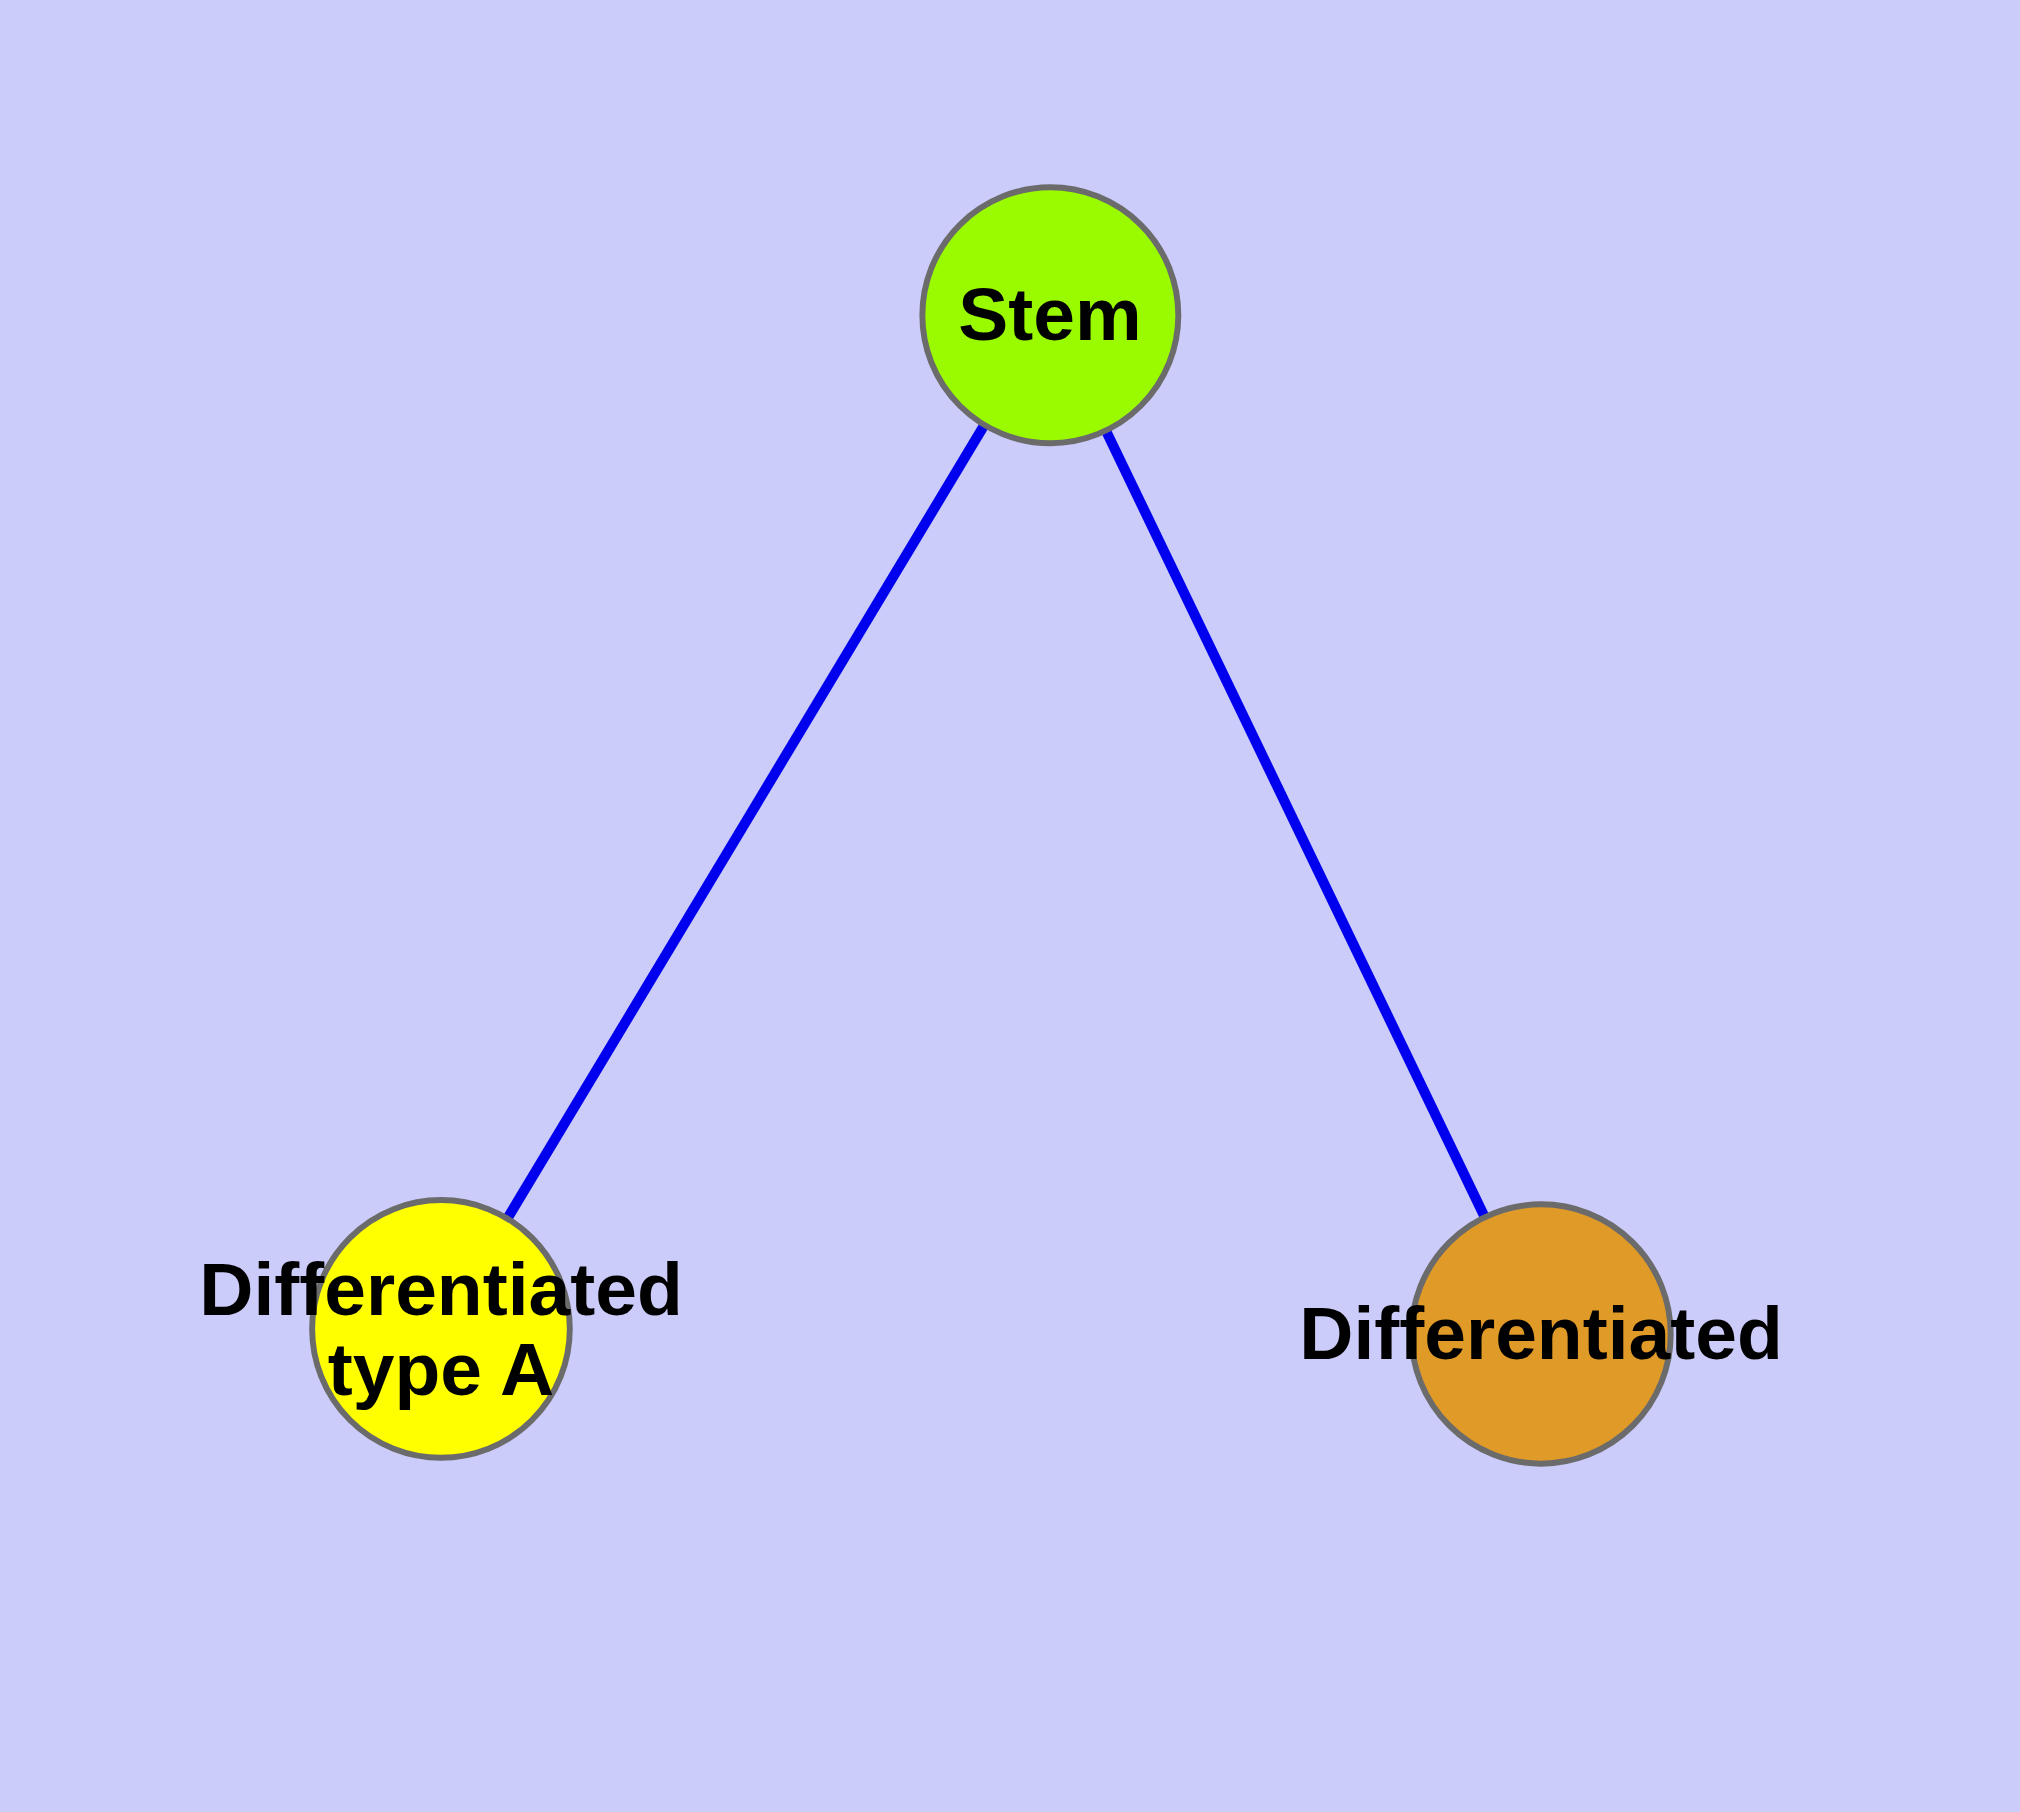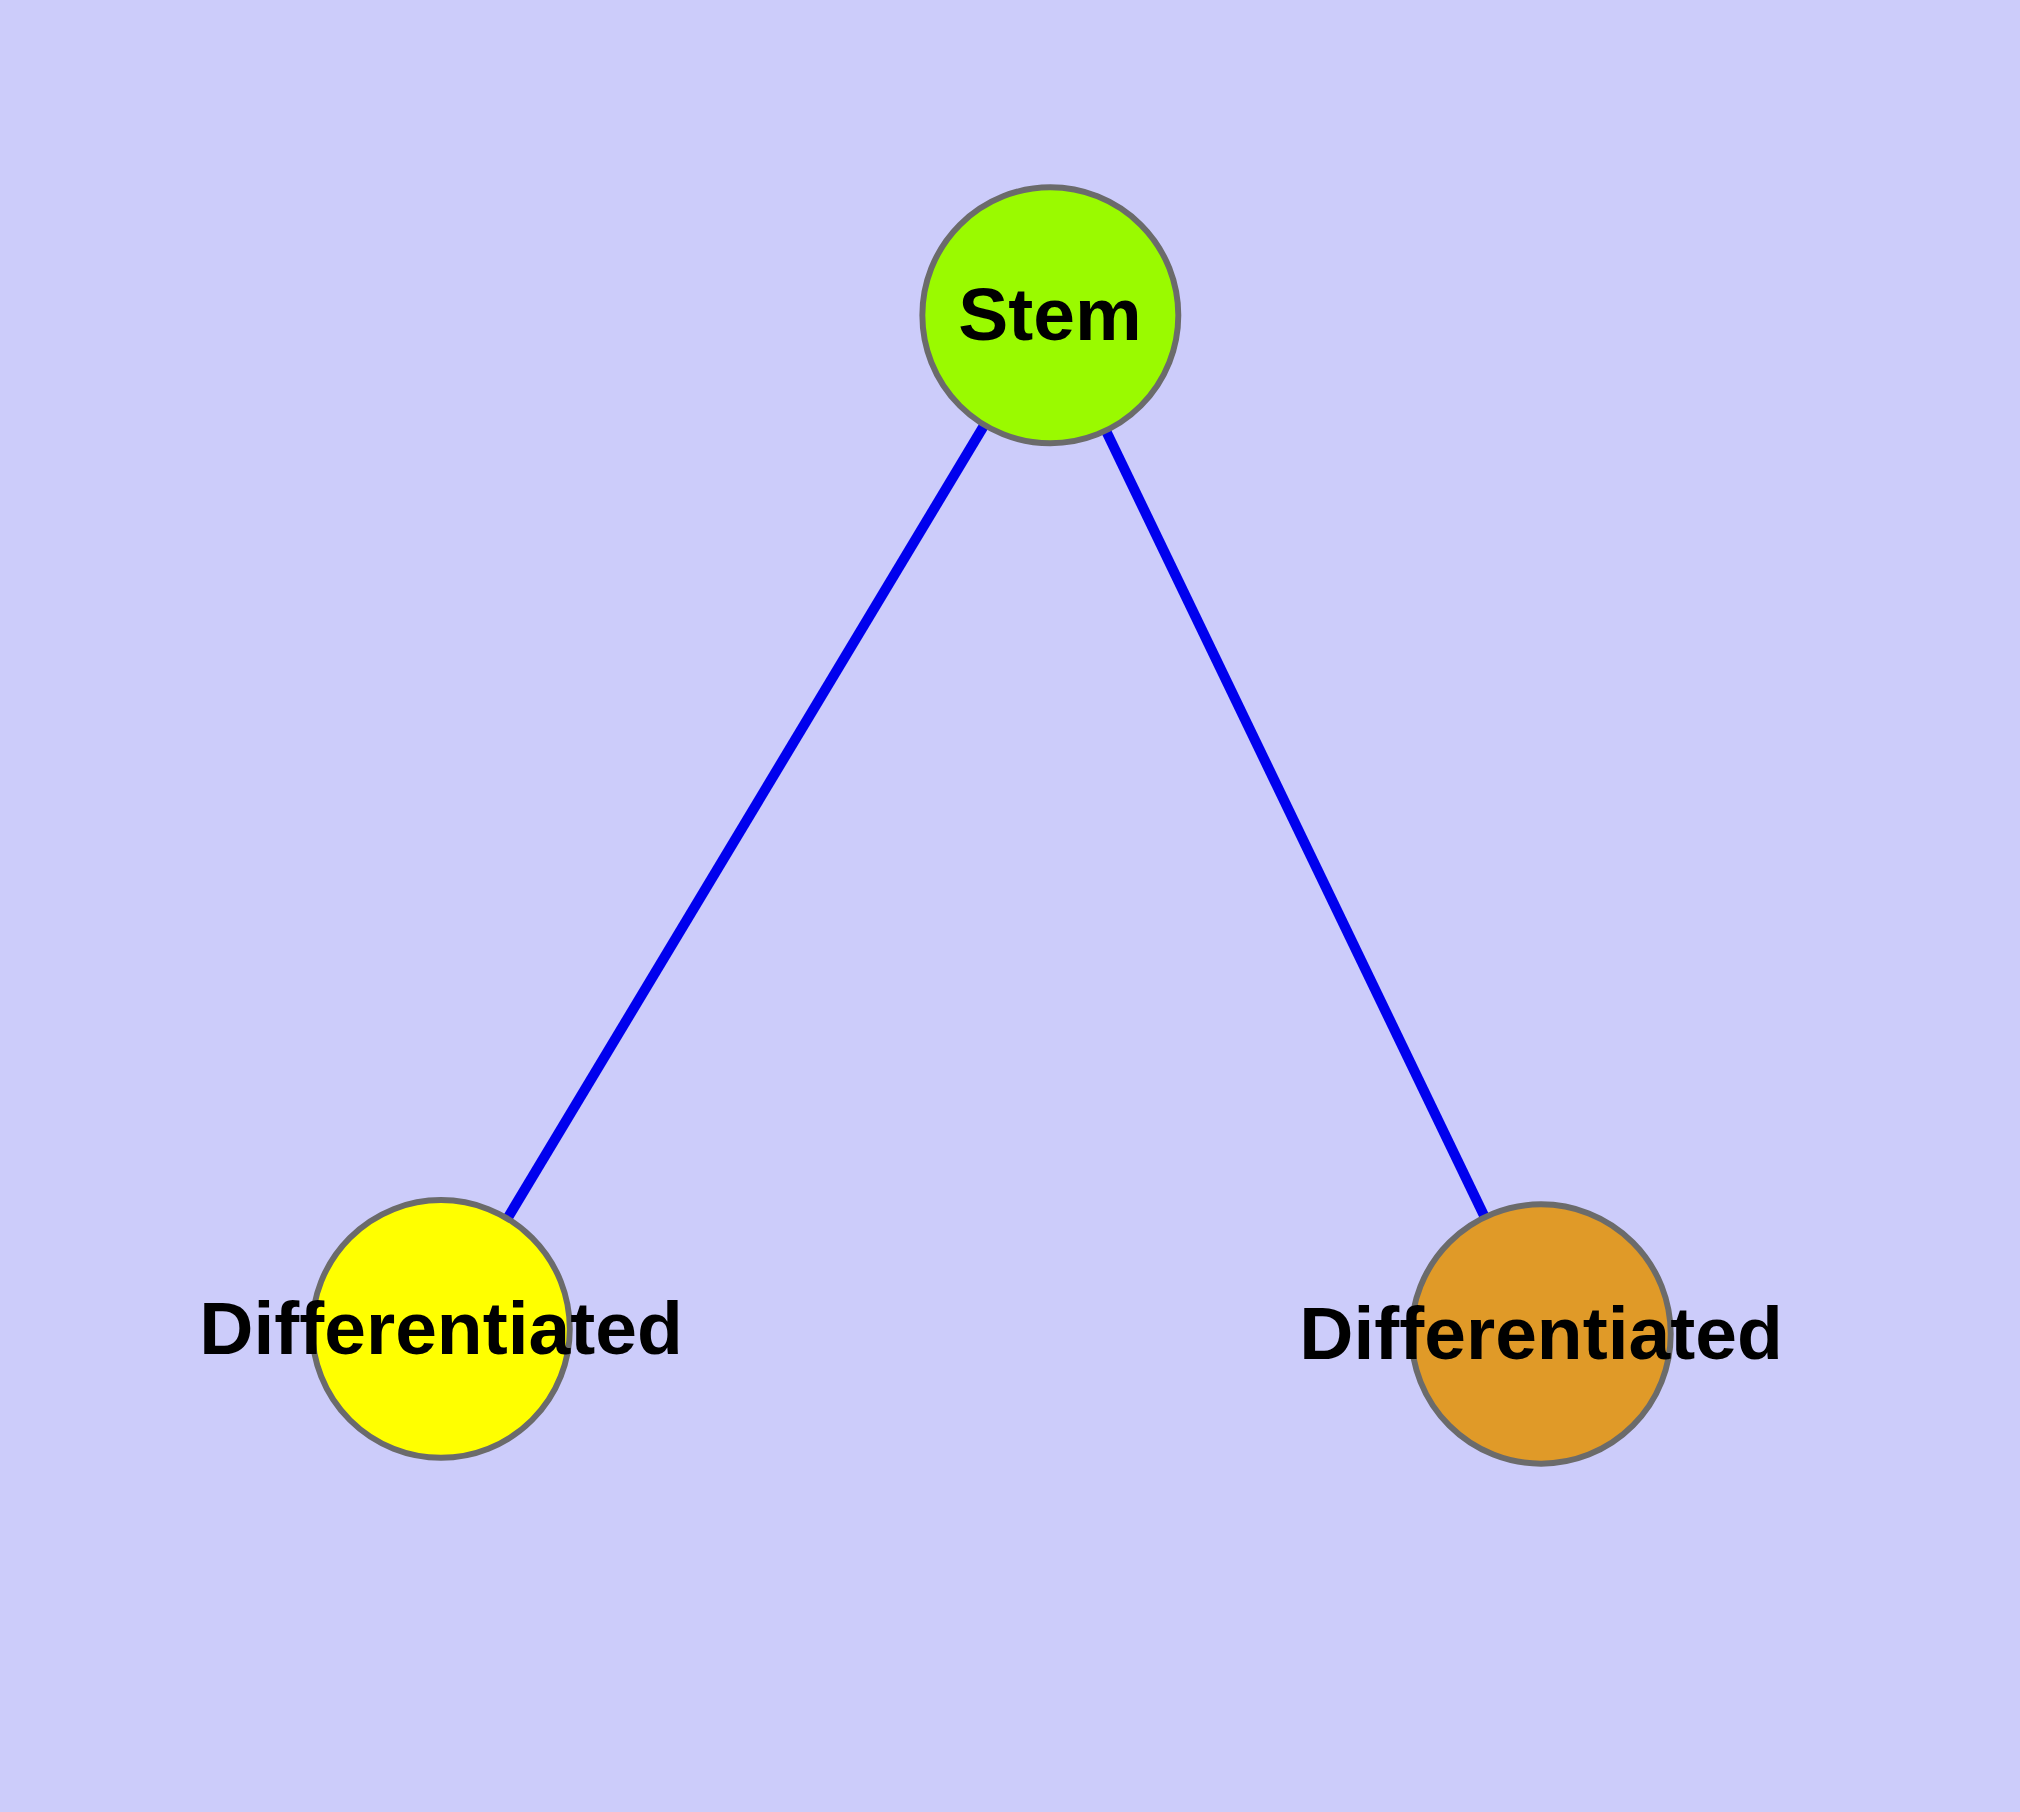--- a/index.html
+++ b/index.html
@@ -52,18 +52,18 @@
       </g>
     <g id="nodes-group">
         <circle cx="1239" cy="372" r="151" fill="#9afa00" stroke="#6b6b6b" stroke-width="7"></circle>
         <circle cx="520" cy="1568" r="152" fill="#ffff00" stroke="#6b6b6b" stroke-width="7"></circle>
         <circle cx="1818" cy="1574" r="153" fill="#e09a28" stroke="#6b6b6b" stroke-width="7"></circle>
       </g>
   </svg>
 
   <div id="labels-group">
       <div class="node-label" style="left: 1050px; top: 315px; font-size: 75px; color: rgb(0, 0, 0); font-weight: bold;"><div>Stem</div></div>
-      <div class="node-label" style="left: 441px; top: 1329px; font-size: 75px; color: rgb(0, 0, 0); font-weight: bold;"><div>Differentiated</div></div>
+      <div class="node-label" style="left: 441px; top: 1329px; font-size: 75px; color: rgb(0, 0, 0); font-weight: bold;"><div>Differentiated</div><div>type A</div></div>
       <div class="node-label" style="left: 1541px; top: 1334px; font-size: 75px; color: rgb(0, 0, 0); font-weight: bold;"><div>Differentiated</div></div>
     </div>
 
 </div>
 
 
 </body></html>

